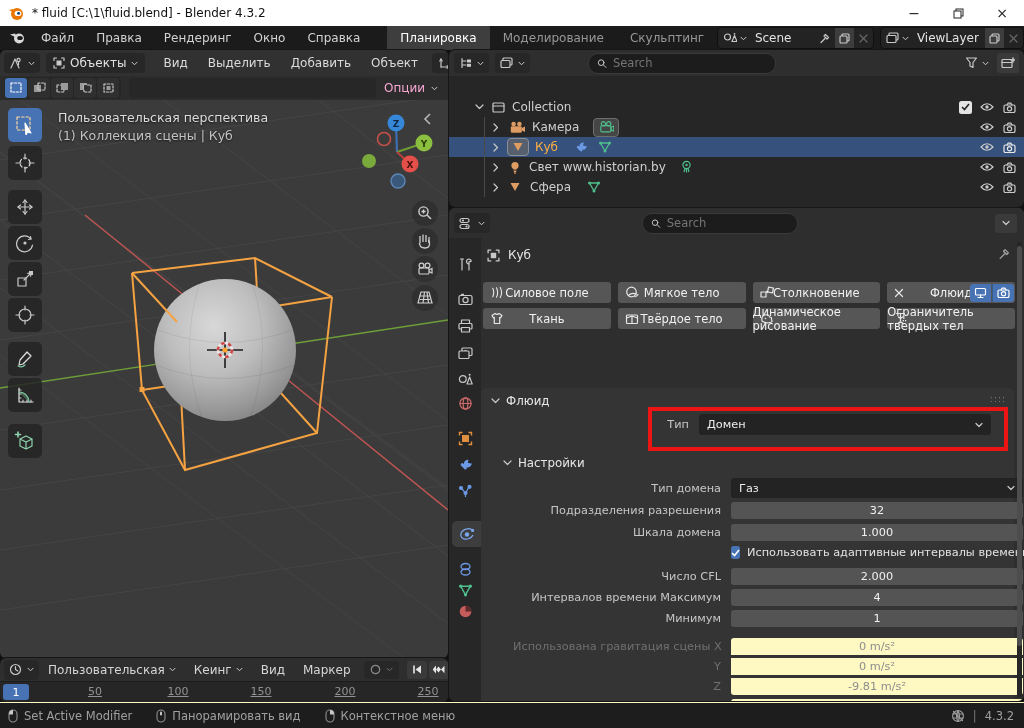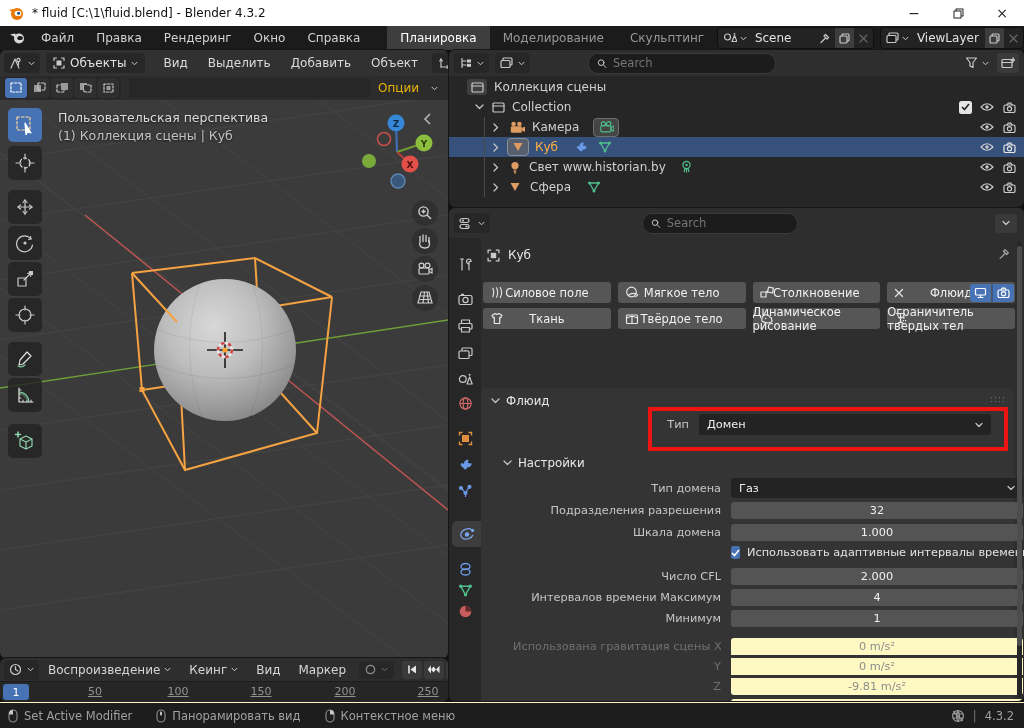--- a/index.html
+++ b/index.html
@@ -242,21 +242,21 @@
             </svg>
         </span>
         <span class="selbtn">
           <svg class="ic" width="13" height="12" viewBox="0 0 13 12">
               <rect x="2" y="2" width="9" height="8" stroke-dasharray="2 1.6"></rect>
               <rect x="4.5" y="4" width="4" height="4" fill="#9a9a9a" stroke="none"></rect>
             </svg>
         </span>
       </div>
       <div style="flex:1;height:20px;background:#272727;border-radius:4px;margin:0 8px"></div>
-      <span class="flex" style="gap:12px;margin-right:10px;color:#eab308">
+      <span class="flex" style="gap:6px;margin-right:10px;color:#f9a8d4">
         <span>Опции</span>
         <svg class="ic" width="7" height="5" viewBox="0 0 8 6">
             <path d="M1 1.5 L4 4.5 L7 1.5"></path>
           </svg>
       </span>
     </div>
 
     <div class="abs" style="left:0;top:50px;width:448px;height:558px;background:#3b3b3b">
       <svg width="448" height="558" viewBox="0 0 448 558">
         <defs>
@@ -443,21 +443,21 @@
       <span class="pill" style="margin-left:4px;padding:0 5px">
         <svg class="ic" width="13" height="13" viewBox="0 0 13 13">
             <circle cx="6.5" cy="6.5" r="5"></circle>
             <path d="M6.5 3.5 V6.5 L8.8 8"></path>
           </svg>
         <svg class="ic" width="7" height="5" viewBox="0 0 8 6">
             <path d="M1 1.5 L4 4.5 L7 1.5"></path>
           </svg>
       </span>
       <span class="tlmenu">
-        <span>Воспроизведение</span>
+        <span>Пользовательская</span>
         <svg class="ic" width="7" height="5" viewBox="0 0 8 6">
             <path d="M1 1.5 L4 4.5 L7 1.5"></path>
           </svg>
       </span>
       <span class="tlmenu">
         <span>Кеинг</span>
         <svg class="ic" width="7" height="5" viewBox="0 0 8 6">
             <path d="M1 1.5 L4 4.5 L7 1.5"></path>
           </svg>
       </span>
@@ -541,29 +541,20 @@
       </span>
       <span class="flex" style="width:22px;height:20px;background:#3a3a3a;border-radius:3px;justify-content:center;margin-right:5px">
         <svg class="ic" width="14" height="12" viewBox="0 0 14 12">
             <rect x="1" y="2.5" width="10" height="8" rx="1"></rect>
             <line x1="1" y1="5.5" x2="11" y2="5.5"></line>
             <path d="M12 1 V5 M10 3 H14" stroke-width="1.5"></path>
           </svg>
       </span>
     </div>
 
-    <div class="orow" style="top:27px">
-      <span class="flex" style="margin-left:18px;width:20px;height:16px;background:#3f3f3f;border-radius:3px;justify-content:center">
-        <svg class="ic" width="13" height="11" viewBox="0 0 13 11">
-            <rect x="1" y="1" width="11" height="9" rx="1"></rect>
-            <line x1="1" y1="4" x2="12" y2="4"></line>
-          </svg>
-      </span>
-      <span class="nm" style="margin-left:7px">Коллекция сцены</span>
-    </div>
 
     <div class="orow" style="top:47px">
       <span class="disc" style="margin-left:26px">
         <svg class="ic" width="9" height="6" viewBox="0 0 9 6">
             <path d="M1 1 L4.5 4.5 L8 1"></path>
           </svg>
       </span>
       <span style="margin-left:8px;display:flex">
         <svg class="ic" width="13" height="11" viewBox="0 0 13 11">
             <rect x="1" y="1" width="11" height="9" rx="1"></rect>

